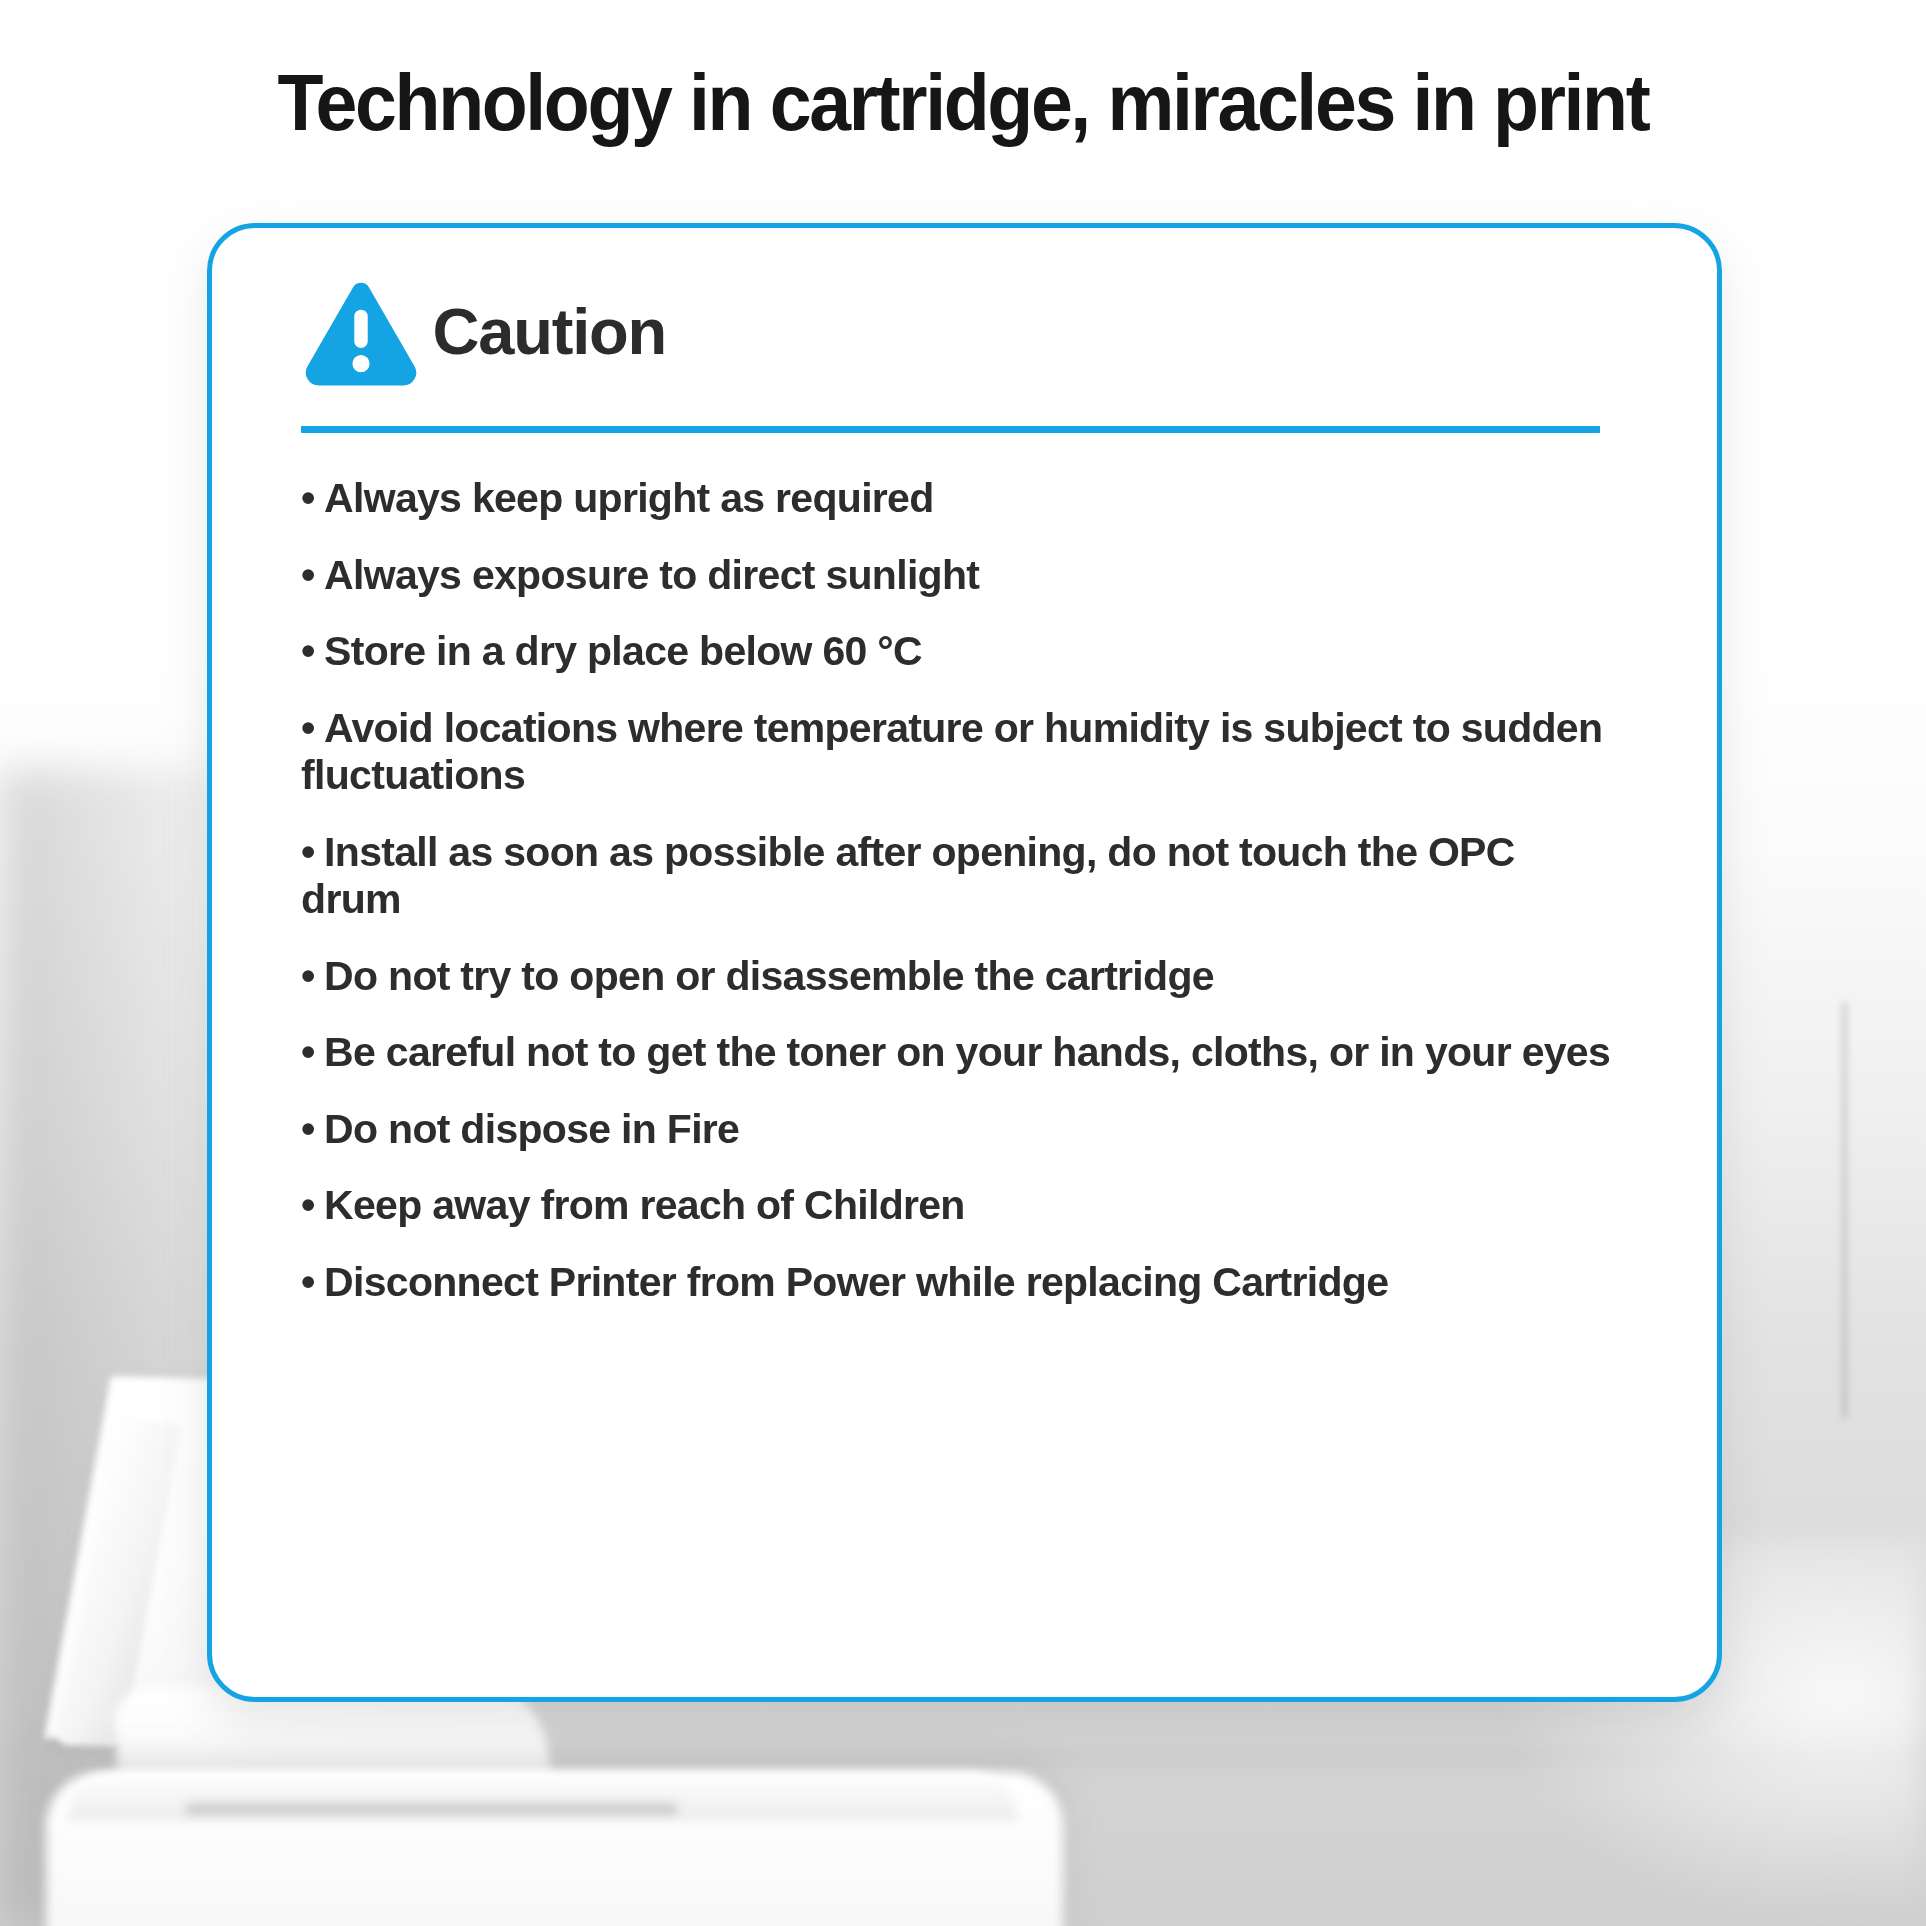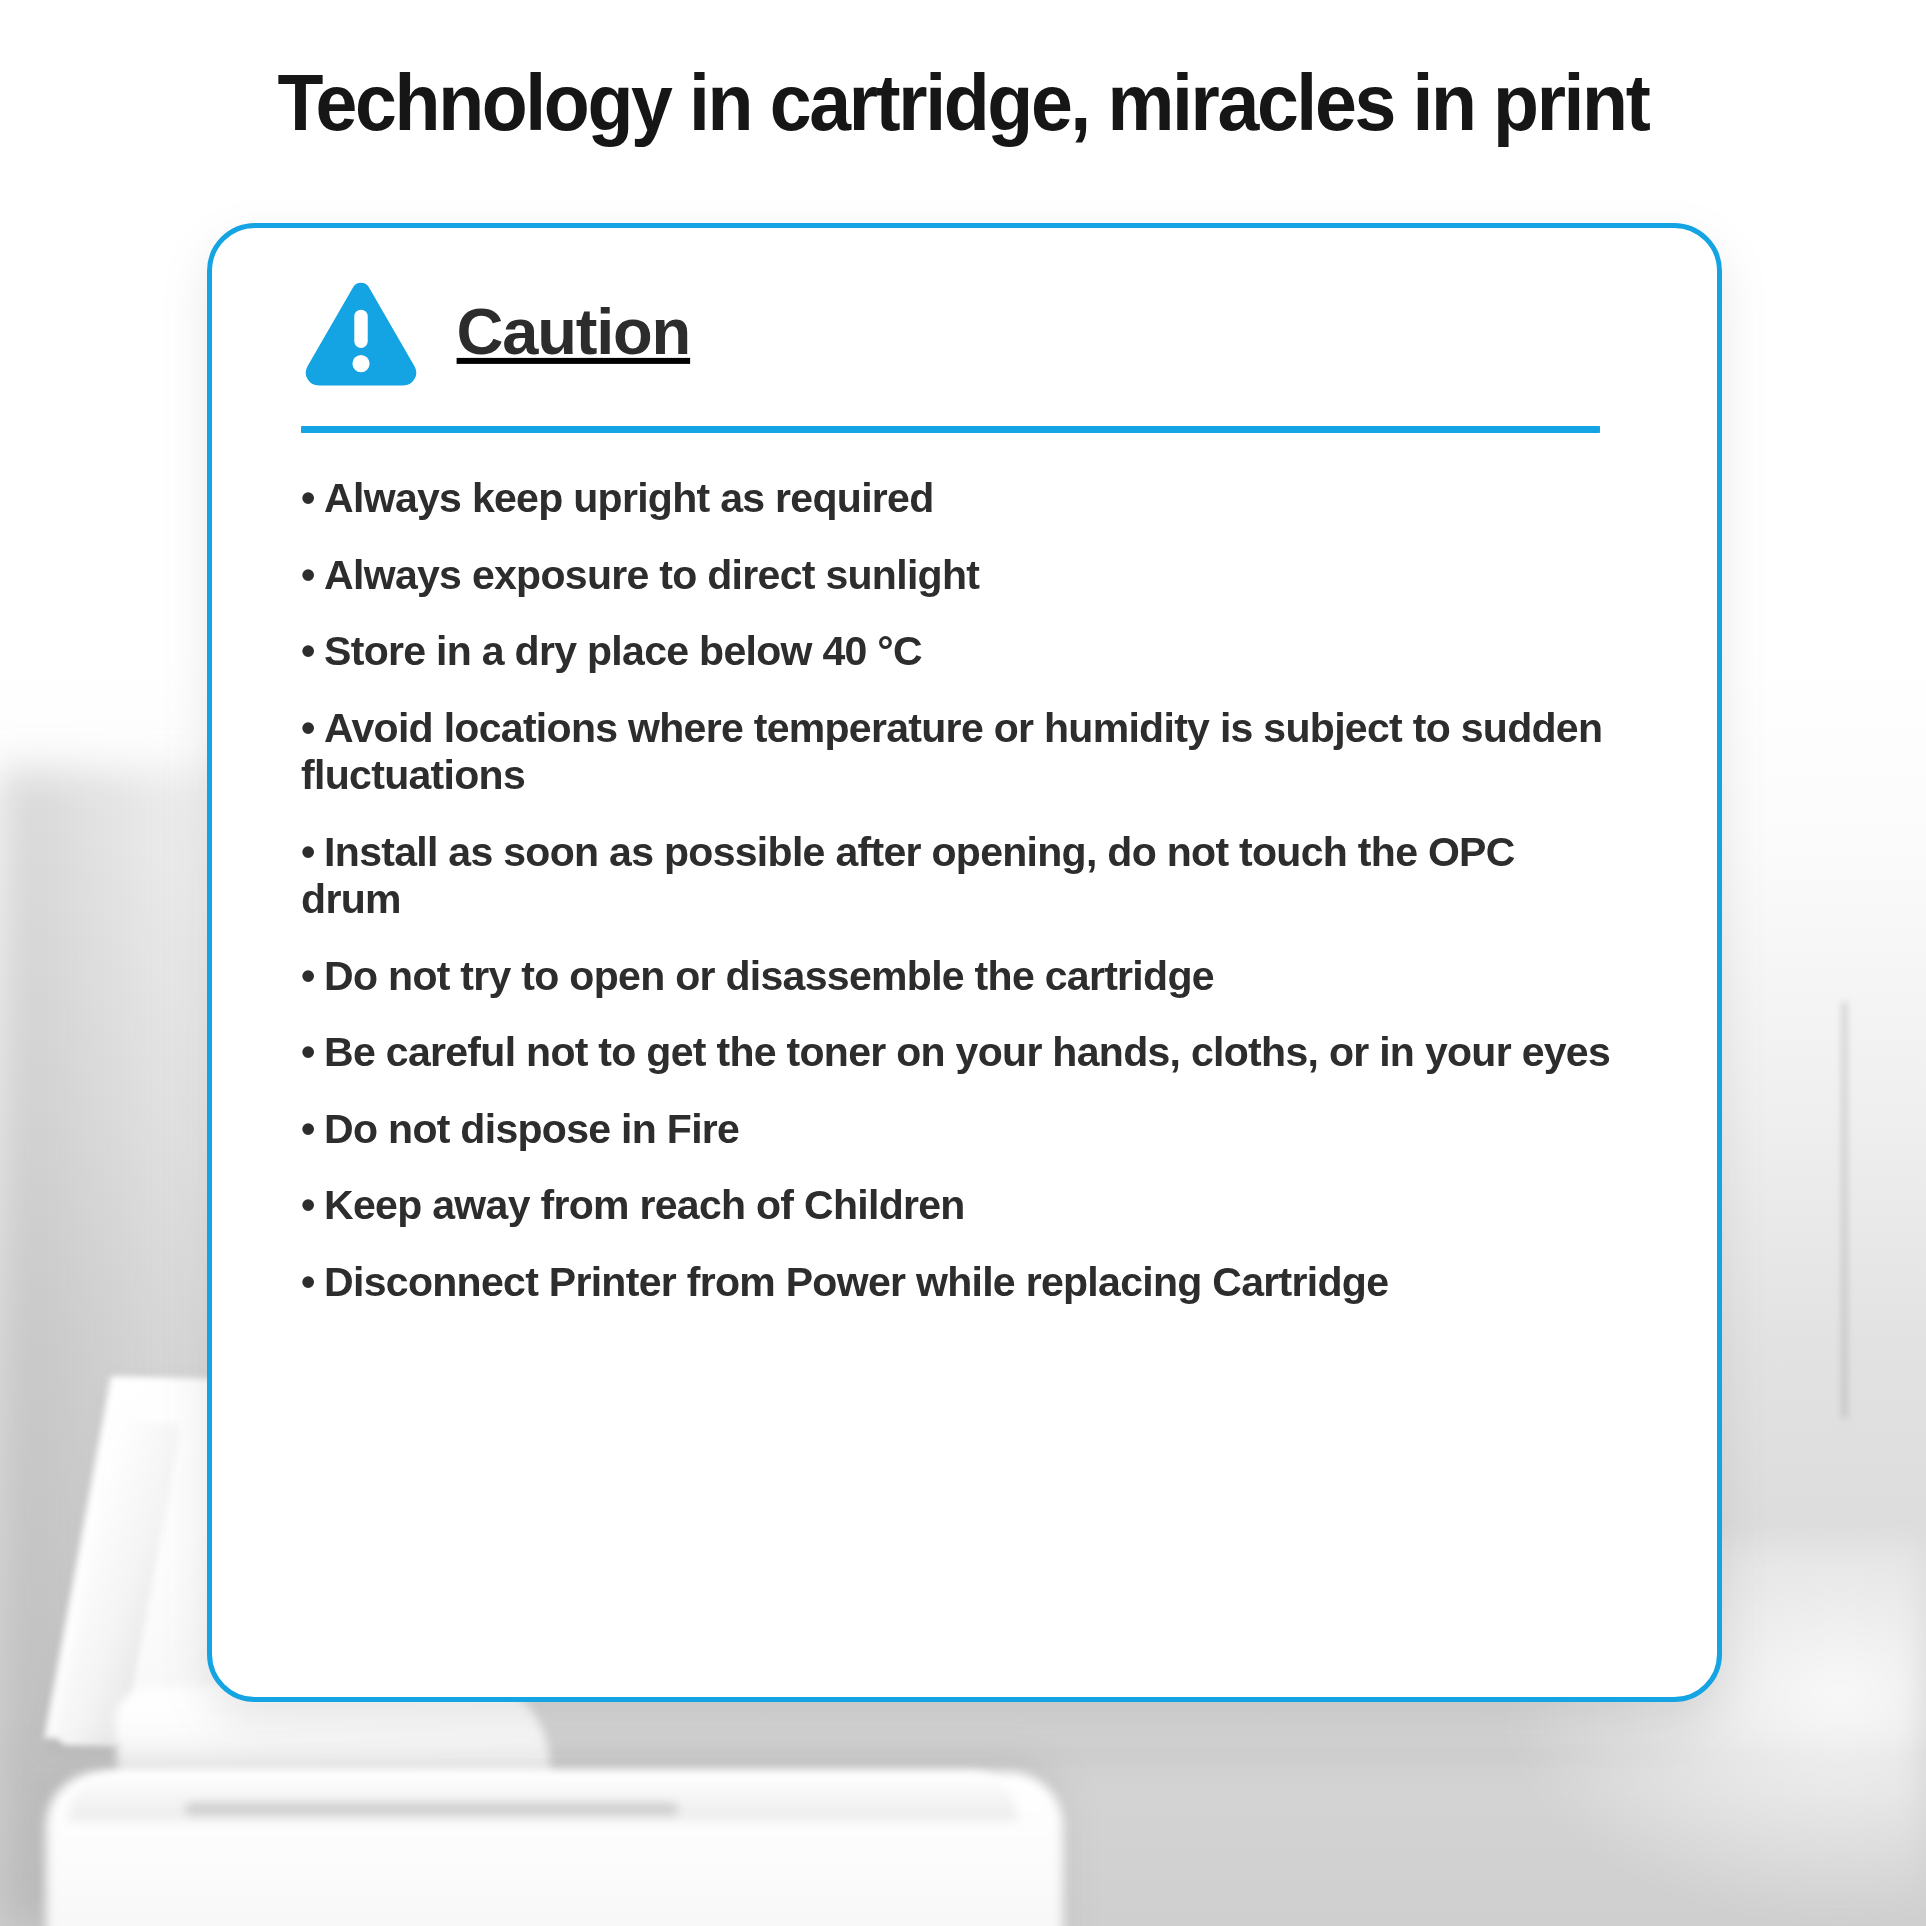--- a/index.html
+++ b/index.html
@@ -148,24 +148,23 @@
   .card-inner {
     position: absolute;
     inset: 0;
     padding: 48px 74px 0 86px;
   }
 
   
   .card-header {
     display: flex;
     align-items: center;
-    gap: 38px;
+    gap: 14px;
     height: 116px;
     margin-left: 4.6px;
-    text-decoration: underline;
   }
   .warn-icon { width: 116px; height: 116px; display:block; flex:none; }
   .caution-word {
     font-family: "Liberation Sans", sans-serif;
     font-weight: 700;
     font-size: 65px;
     letter-spacing: -1.2px;
     color: #2c2c2c;
     transform: translateY(-3.1px);
   }
@@ -235,21 +234,21 @@
         </svg>
       </span>
       <span class="caution-word">Caution</span>
     </div>
 
     <div class="divider"></div>
 
     <ul id="caution-list">
       <li><span class="dot">•</span><span>Always keep upright as required</span></li>
       <li><span class="dot">•</span><span>Always exposure to direct sunlight</span></li>
-      <li><span class="dot">•</span><span>Store in a dry place below 40 °C</span></li>
+      <li><span class="dot">•</span><span>Store in a dry place below 60 °C</span></li>
       <li><span class="dot">•</span><span>Avoid locations where temperature or humidity is subject to sudden fluctuations</span></li>
       <li><span class="dot">•</span><span>Install as soon as possible after opening, do not touch the OPC drum</span></li>
       <li><span class="dot">•</span><span>Do not try to open or disassemble the cartridge</span></li>
       <li><span class="dot">•</span><span>Be careful not to get the toner on your hands, cloths, or in your eyes</span></li>
       <li><span class="dot">•</span><span>Do not dispose in Fire</span></li>
       <li><span class="dot">•</span><span>Keep away from reach of Children</span></li>
       <li><span class="dot">•</span><span>Disconnect Printer from Power while replacing Cartridge</span></li>
     </ul>
 
   </div>

